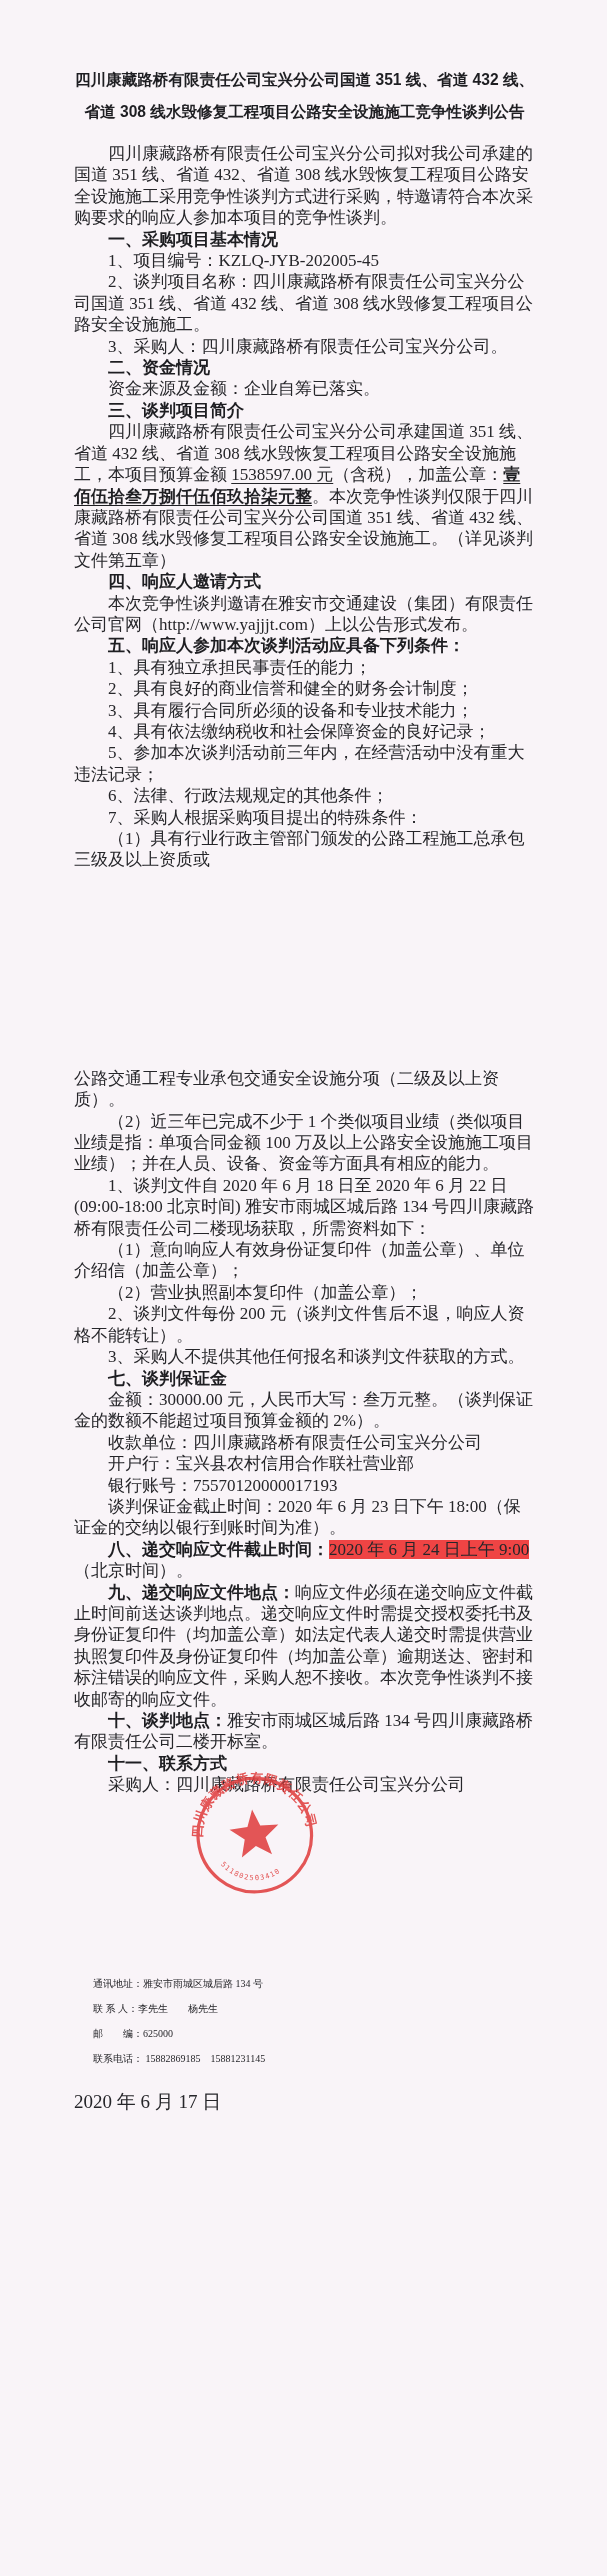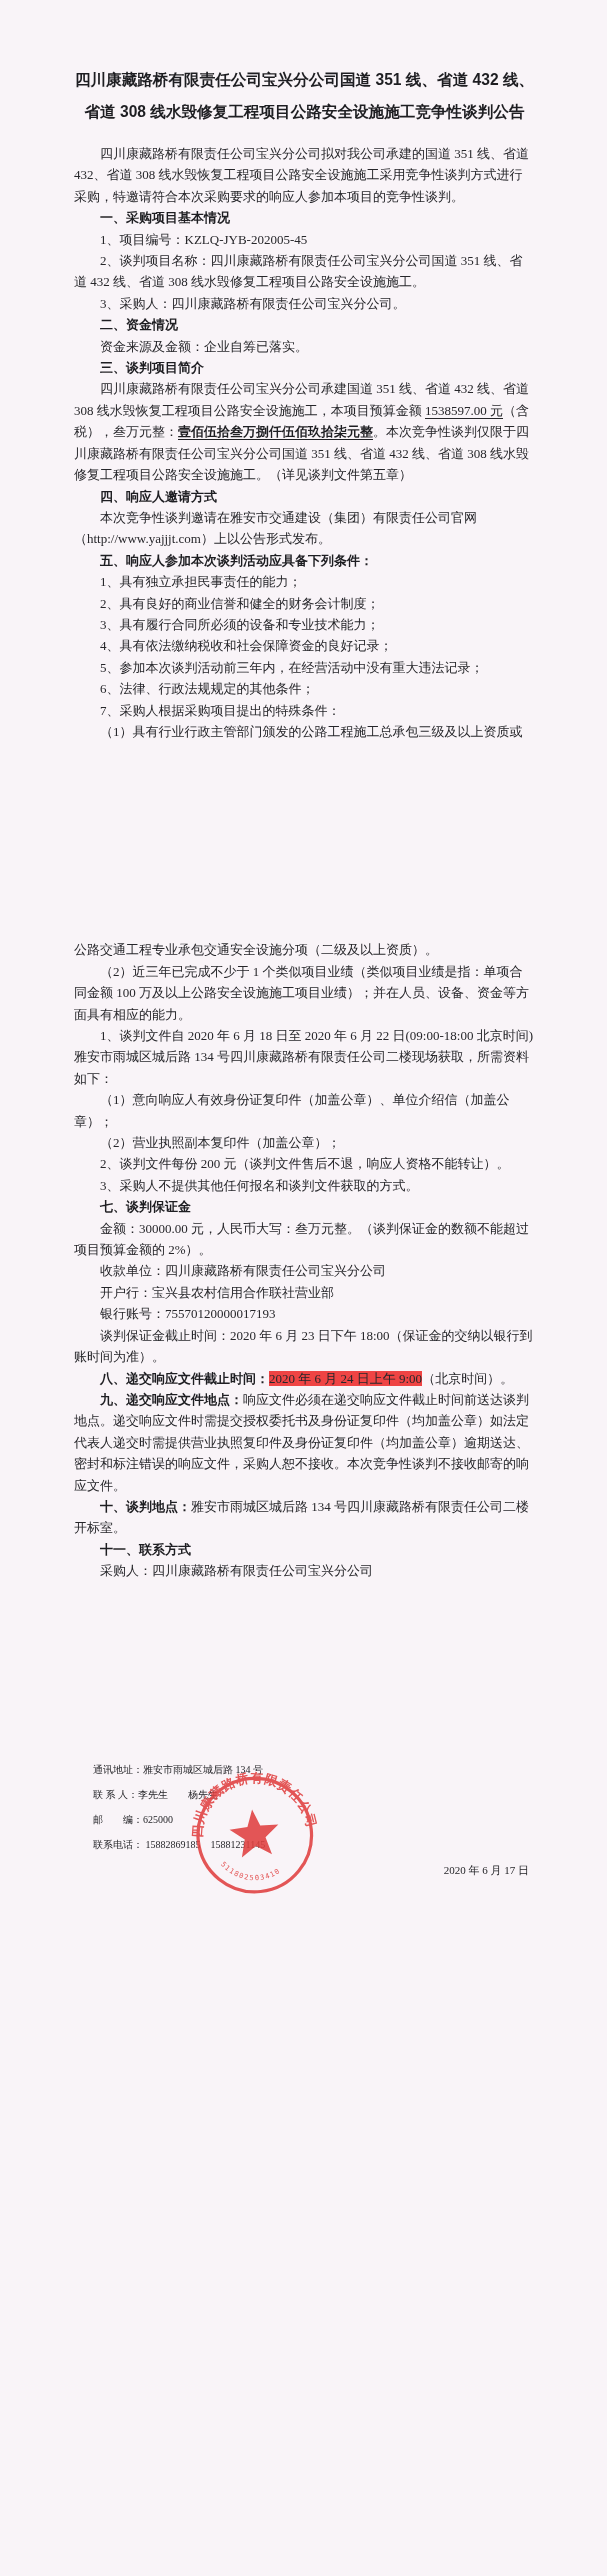--- a/index.html
+++ b/index.html
@@ -15,38 +15,38 @@
     position:absolute;left:74px;top:64px;width:461px;
   }
   .title{
     font-family:"Liberation Sans","DejaVu Sans",sans-serif;
     font-weight:700;
     font-size:15.6px;line-height:32px;
     text-align:center;
     margin:0 0 15px 0;
     color:#1e1e22;
   }
-  .doc p{margin:0;font-size:13px;line-height:21.4px;text-indent:2em;}
+  .doc p{margin:0;font-size:17px;line-height:21.4px;text-indent:2em;}
   .doc p.pn{text-indent:0;}
   .doc p.h{
     font-family:"Liberation Sans","DejaVu Sans",sans-serif;
     font-weight:700;color:#1e1e22;
   }
   .b{
     font-family:"Liberation Sans","DejaVu Sans",sans-serif;
     font-weight:700;color:#1e1e22;
   }
   .u{text-decoration:underline;text-underline-offset:3px;}
   .hl{background:#ef4444;}
   .page-gap{height:197px;}
   .contact-gap{height:175px;}
   .contact p{font-size:10px;line-height:25px;text-indent:0;padding-left:19px;margin:0;}
   .date-line{
-    font-size:11px;line-height:25px;margin-top:1px;
-    text-align:right;padding-right:6px;
+    font-size:19px;line-height:25px;margin-top:18px;
+    text-align:left;padding-right:6px;
   }
   .stamp{
     position:absolute;left:190px;top:1768px;
     width:129px;height:129px;
     transform:rotate(-6deg);
     opacity:0.88;
     pointer-events:none;
   }
 </style>
 </head>
@@ -57,21 +57,21 @@
 
   <div>
       <p class="p"><span>四川康藏路桥有限责任公司宝兴分公司拟对我公司承建的国道 351 线、省道 432、省道 308 线水毁恢复工程项目公路安全设施施工采用竞争性谈判方式进行采购，特邀请符合本次采购要求的响应人参加本项目的竞争性谈判。</span></p>
       <p class="h"><span>一、采购项目基本情况</span></p>
       <p class="p"><span>1、项目编号：KZLQ-JYB-202005-45</span></p>
       <p class="p"><span>2、谈判项目名称：四川康藏路桥有限责任公司宝兴分公司国道 351 线、省道 432 线、省道 308 线水毁修复工程项目公路安全设施施工。</span></p>
       <p class="p"><span>3、采购人：四川康藏路桥有限责任公司宝兴分公司。</span></p>
       <p class="h"><span>二、资金情况</span></p>
       <p class="p"><span>资金来源及金额：企业自筹已落实。</span></p>
       <p class="h"><span>三、谈判项目简介</span></p>
-      <p class="p"><span>四川康藏路桥有限责任公司宝兴分公司承建国道 351 线、省道 432 线、省道 308 线水毁恢复工程项目公路安全设施施工，本项目预算金额 </span><span class="u">1538597.00 元</span><span>（含税），叁万元整：</span><span class="b u">壹佰伍拾叁万捌仟伍佰玖拾柒元整</span><span>。本次竞争性谈判仅限于四川康藏路桥有限责任公司宝兴分公司国道 351 线、省道 432 线、省道 308 线水毁修复工程项目公路安全设施施工。（详见谈判文件第五章）</span></p>
+      <p class="p"><span>四川康藏路桥有限责任公司宝兴分公司承建国道 351 线、省道 432 线、省道 308 线水毁恢复工程项目公路安全设施施工，本项目预算金额 </span><span class="u">1538597.00 元</span><span>（含税），加盖公章：</span><span class="b u">壹佰伍拾叁万捌仟伍佰玖拾柒元整</span><span>。本次竞争性谈判仅限于四川康藏路桥有限责任公司宝兴分公司国道 351 线、省道 432 线、省道 308 线水毁修复工程项目公路安全设施施工。（详见谈判文件第五章）</span></p>
       <p class="h"><span>四、响应人邀请方式</span></p>
       <p class="p"><span>本次竞争性谈判邀请在雅安市交通建设（集团）有限责任公司官网（http://www.yajjjt.com）上以公告形式发布。</span></p>
       <p class="h"><span>五、响应人参加本次谈判活动应具备下列条件：</span></p>
       <p class="p"><span>1、具有独立承担民事责任的能力；</span></p>
       <p class="p"><span>2、具有良好的商业信誉和健全的财务会计制度；</span></p>
       <p class="p"><span>3、具有履行合同所必须的设备和专业技术能力；</span></p>
       <p class="p"><span>4、具有依法缴纳税收和社会保障资金的良好记录；</span></p>
       <p class="p"><span>5、参加本次谈判活动前三年内，在经营活动中没有重大违法记录；</span></p>
       <p class="p"><span>6、法律、行政法规规定的其他条件；</span></p>
       <p class="p"><span>7、采购人根据采购项目提出的特殊条件：</span></p>

